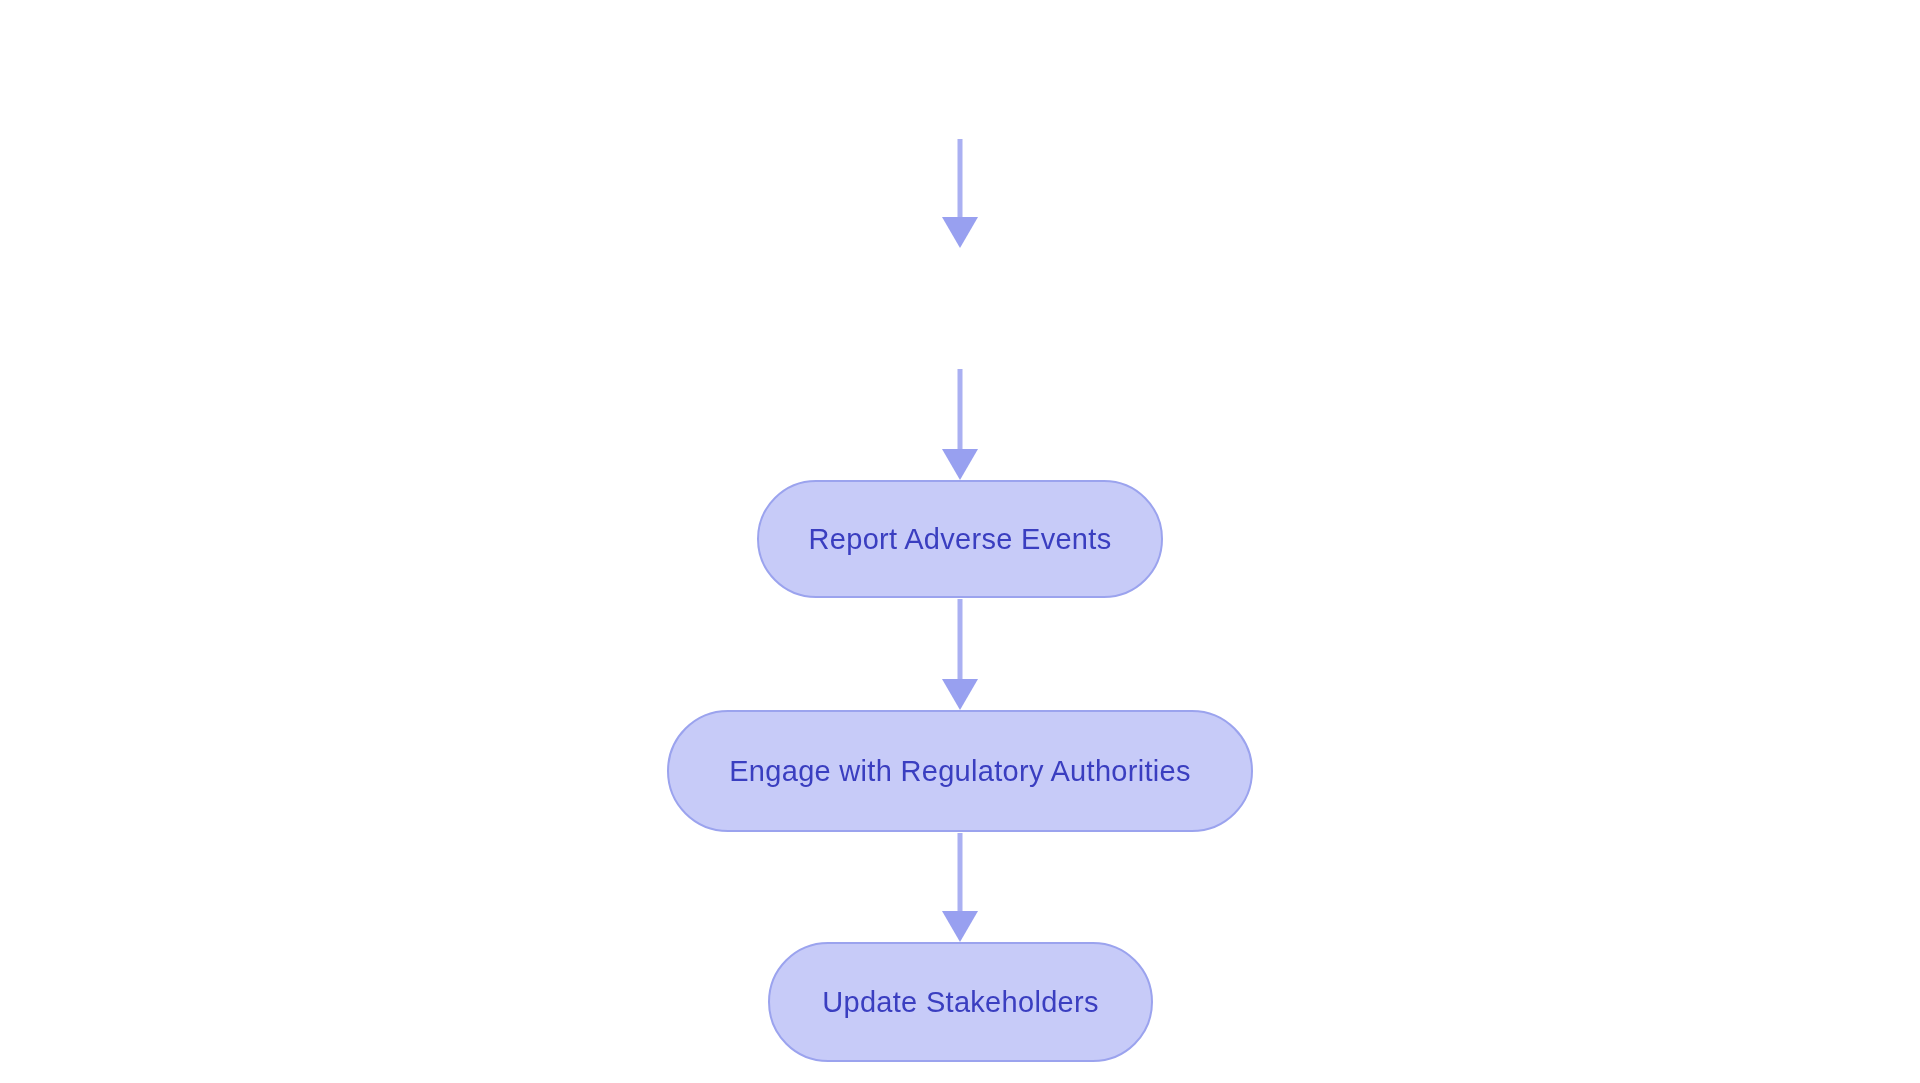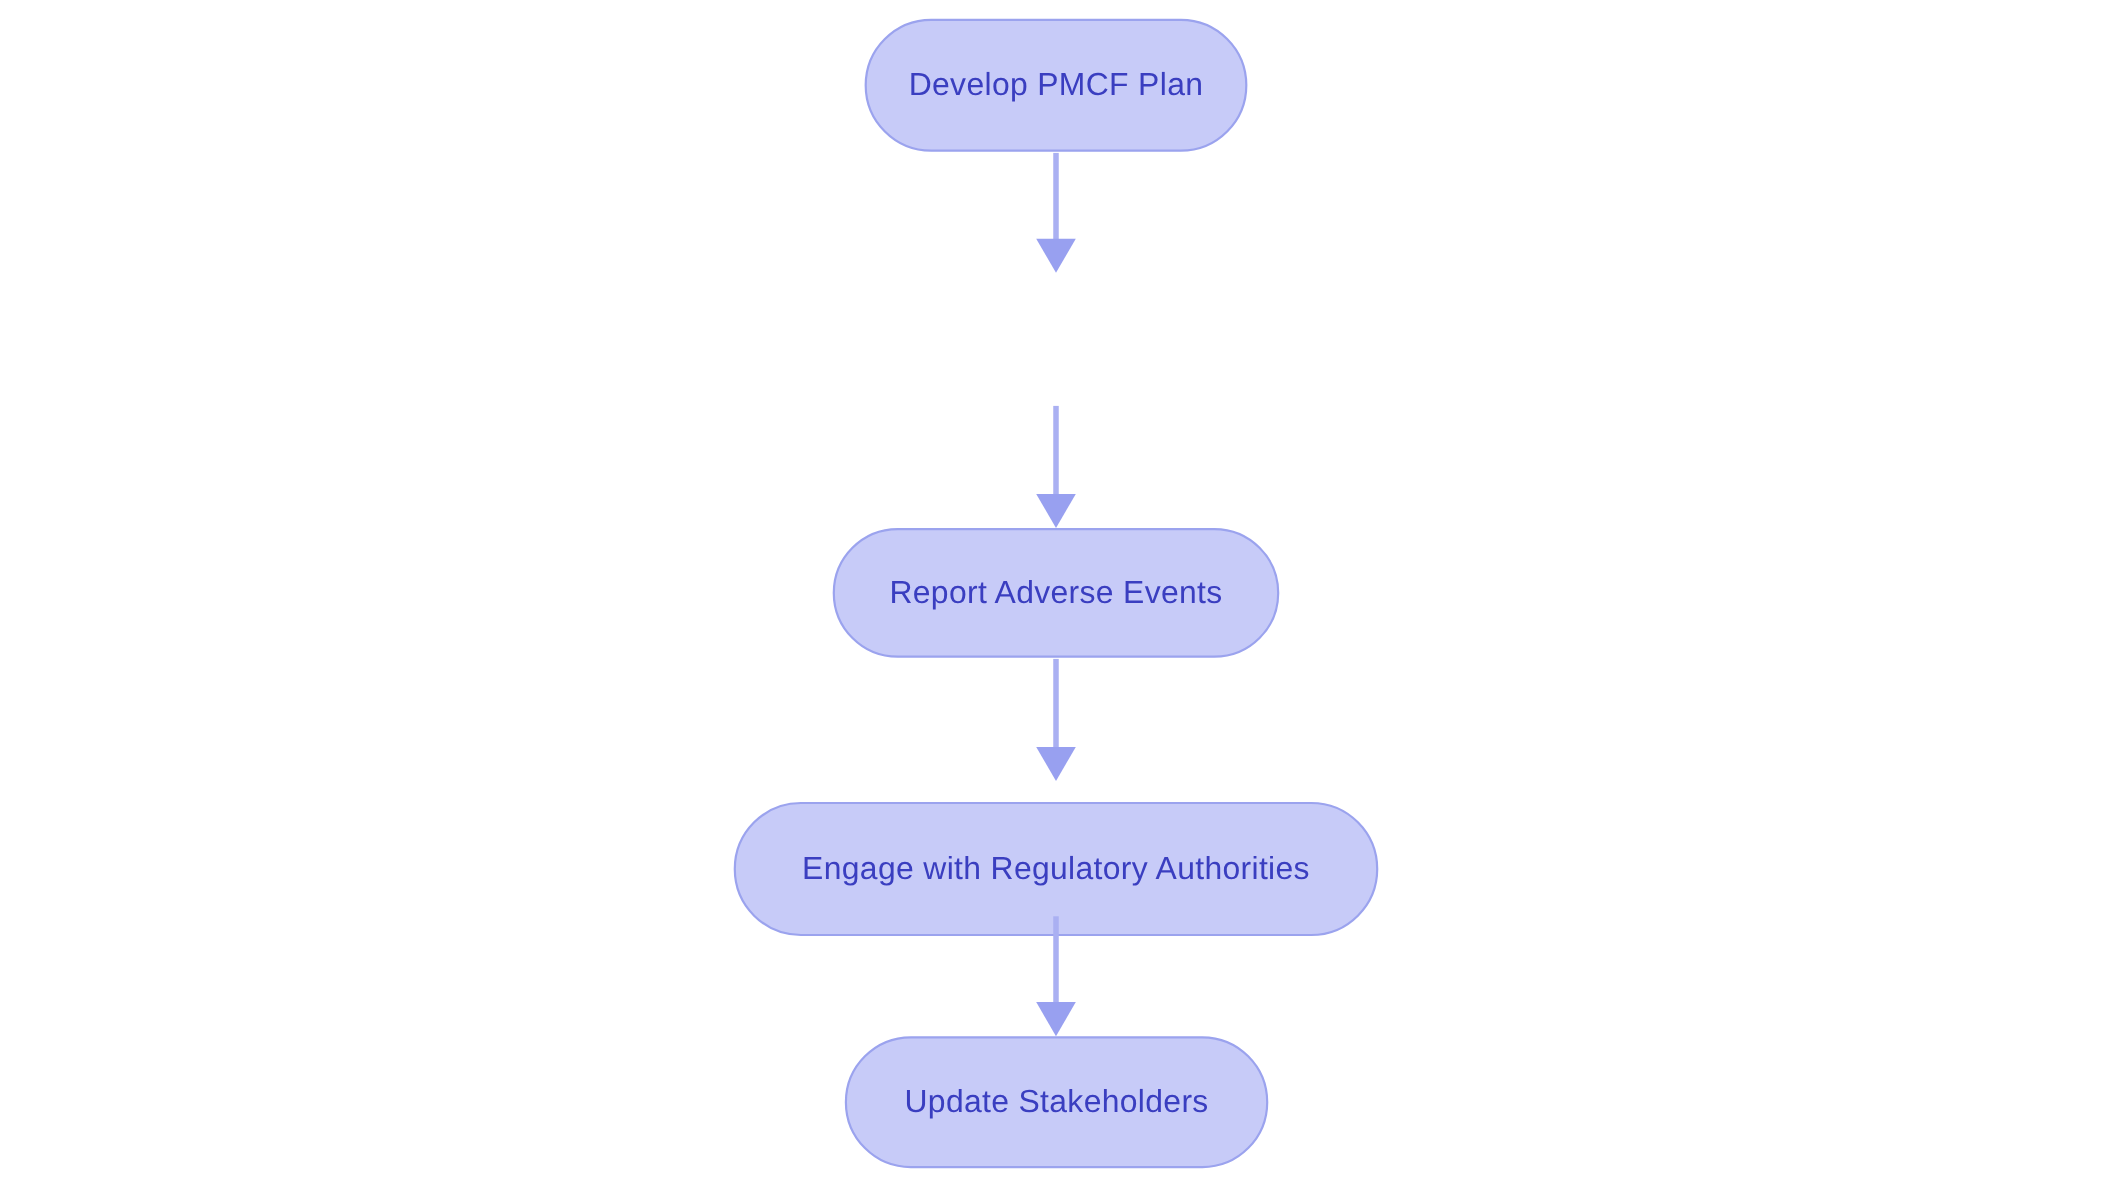--- a/index.html
+++ b/index.html
@@ -31,21 +31,21 @@
     border-radius: 62px;
     color: var(--node-text);
     font-size: 29px;
     letter-spacing: 0.3px;
     white-space: nowrap;
     text-align: center;
   }
   .node-1 { left: 786px; top: 17px;  width: 348px; height: 121px; }
   .node-2 { left: 748px; top: 248px; width: 424px; height: 120px; }
   .node-3 { left: 757px; top: 480px; width: 406px; height: 118px; justify-content: center; }
-  .node-4 { left: 667px; top: 729px; width: 586px; height: 122px; }
+  .node-4 { left: 667px; top: 710px; width: 586px; height: 122px; }
   .node-5 { left: 768px; top: 942px; width: 385px; height: 120px; }
 
   .edge {
     position: absolute;
     left: 960px;
     transform: translateX(-50%);
     width: 36px;
   }
   .edge-1 { top: 139px; height: 109px; }
   .edge-2 { top: 369px; height: 111px; }
@@ -70,23 +70,20 @@
     border-left: 18px solid transparent;
     border-right: 18px solid transparent;
     border-top: 31px solid var(--arrow-head);
   }
 </style>
 </head>
 <body>
 
 <div class="canvas" style="--node-fill: #c7cbf8; --node-border: #9ba3ee; --node-text: #3a3ec0; --arrow-shaft: #aab0f2; --arrow-head: #98a0f0; background: rgb(255, 255, 255);">
 
-  <div class="node node-1">
-    <span>Develop PMCF Plan</span>
-  </div>
 
   <div class="edge edge-1">
     <div class="shaft"></div>
     <div class="head"></div>
   </div>
 
 
   <div class="edge edge-2">
     <div class="shaft"></div>
     <div class="head"></div>

